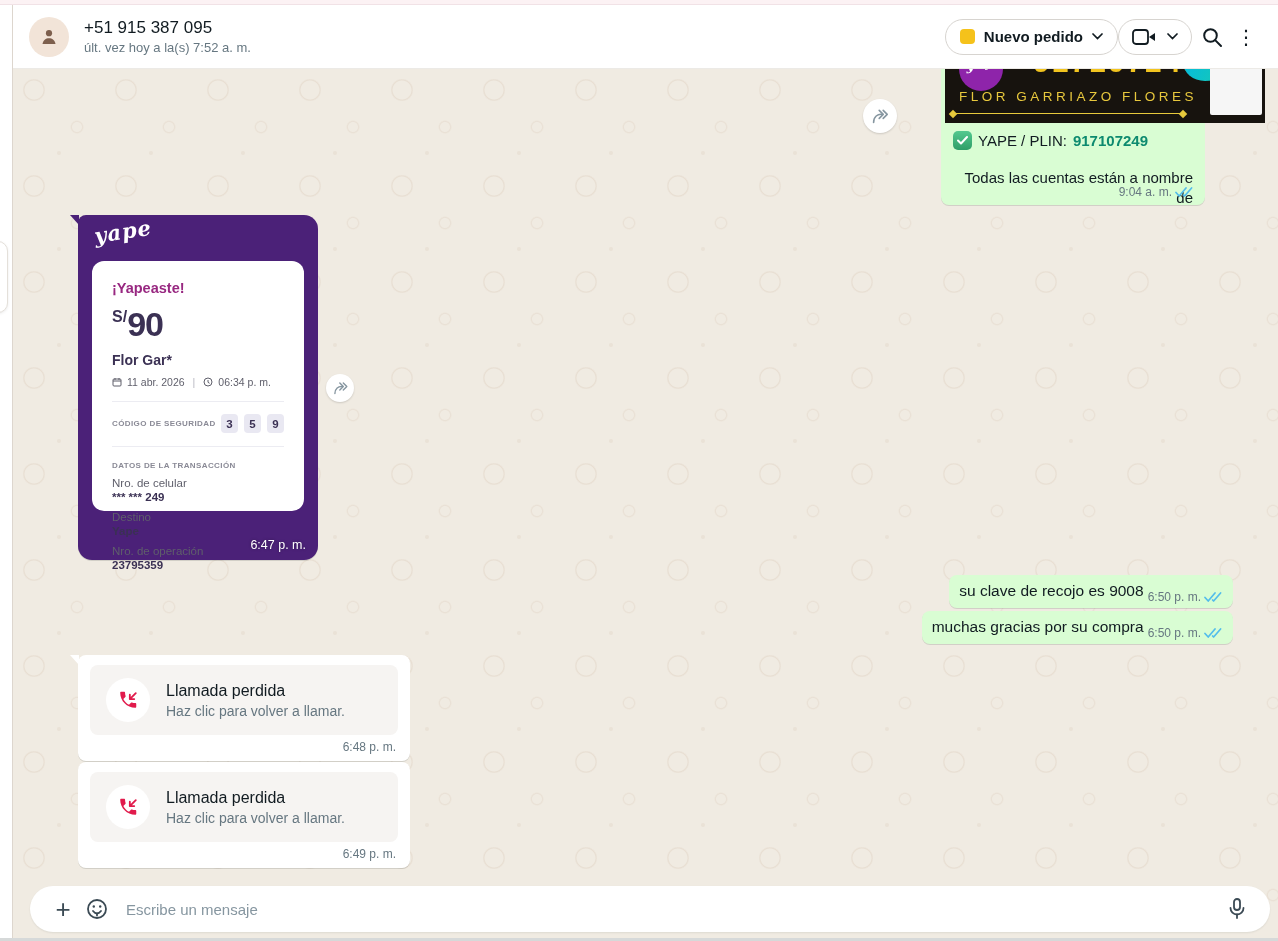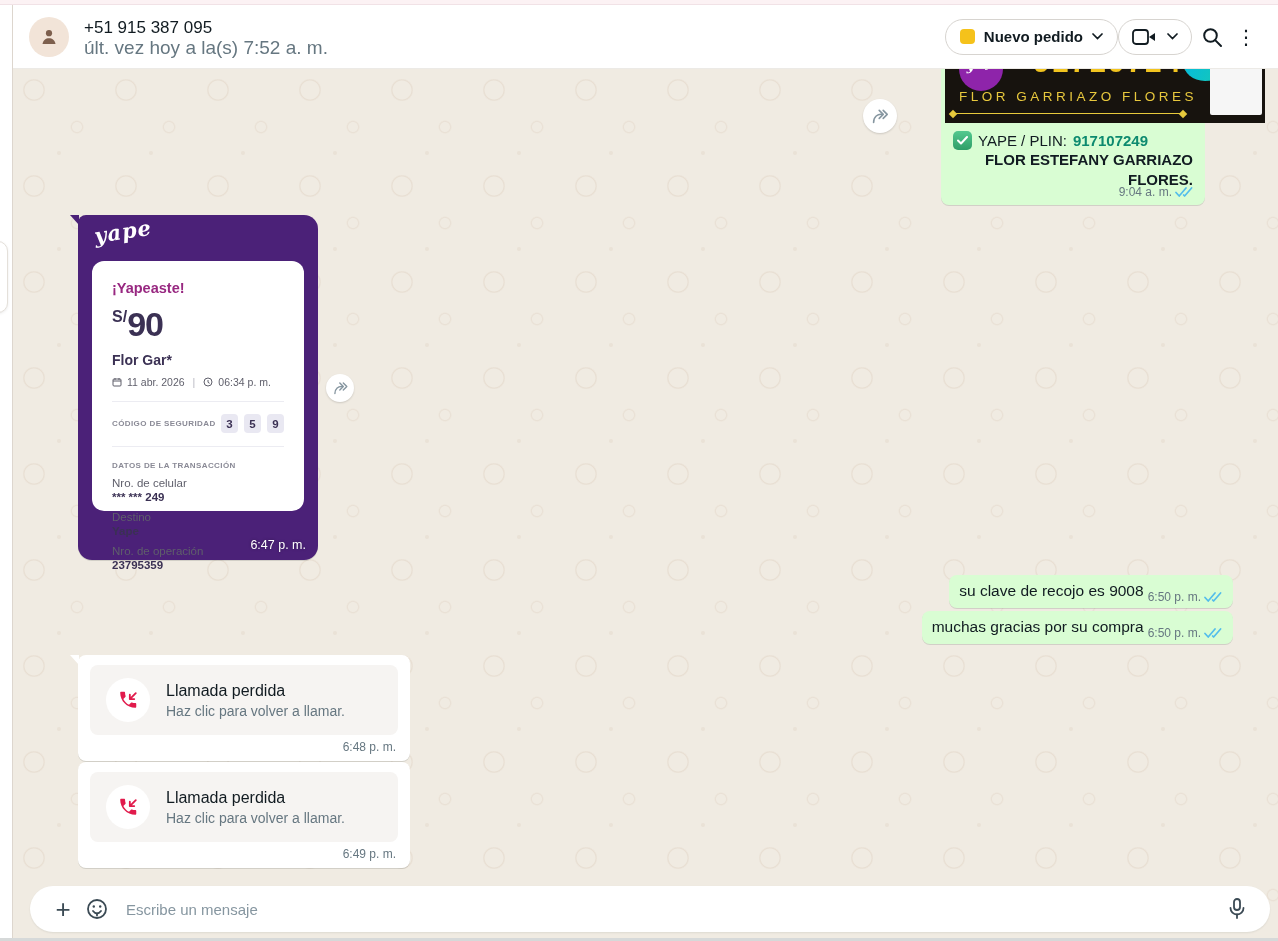--- a/index.html
+++ b/index.html
@@ -17,21 +17,21 @@
     background:#fff; border:1px solid #e4e0da; border-radius:0 10px 10px 0;
     box-shadow:0 1px 3px rgba(0,0,0,.08); }
 
   
   .header { position:absolute; left:13px; top:5px; width:1265px; height:64px; background:#fff;
     border-bottom:1px solid #eceae6; z-index:20; display:flex; align-items:center; padding:0 18px 0 16px; }
   .avatar { width:40px; height:40px; border-radius:50%; background:#f2e4d8; display:flex;
     align-items:center; justify-content:center; flex:0 0 auto; cursor:pointer; }
   .header-texts { margin-left:15px; flex:1 1 auto; min-width:0; }
   .header-title { font-size:17px; color:#111b21; font-weight:500; line-height:21px; cursor:pointer; }
-  .header-sub { font-size:19px; color:#667781; line-height:18px; margin-top:1px; }
+  .header-sub { font-size:13px; color:#667781; line-height:18px; margin-top:1px; }
   .header-actions { display:flex; align-items:center; }
   .pill-btn { display:flex; align-items:center; gap:9px; height:36px; padding:0 14px;
     border:1px solid #d7d4d0; border-radius:18px; background:#fff; cursor:pointer; }
   .label-sq { width:15px; height:15px; border-radius:4px; background:#f5c21b; }
   .pill-label { font-size:15px; font-weight:600; color:#111b21; white-space:nowrap; }
   .icon-btn { width:40px; height:40px; display:flex; align-items:center; justify-content:center;
     border-radius:50%; cursor:pointer; }
   .kebab { font-size:20px; color:#111b21; line-height:1; letter-spacing:0; }
 
   
@@ -217,21 +217,21 @@
     <div class="caption">
       <div class="cap-line1">
         <span class="check-emoji">
           <svg width="11" height="9" viewBox="0 0 11 9">
               <path d="M1 4.5L4 7.5 10 1" stroke="#fff" stroke-width="2" fill="none" stroke-linecap="round" stroke-linejoin="round"></path>
             </svg>
         </span>
         <span>YAPE / PLIN: </span>
         <span class="cap-link">917107249</span>
       </div>
-      <div class="cap-line3">FLOR ESTEFANY GARRIAZO FLORES.</div>
+      <div class="cap-line2">Todas las cuentas están a nombre de</div>
     </div>
     <div class="cap-meta">
       <span class="time-small">9:04 a. m.</span>
       <span class="ticks">
         <svg width="20" height="12" viewBox="0 0 20 12">
             <path d="M1 6.5l3.2 3.5L11 2" stroke="#53bdeb" stroke-width="1.7" fill="none" stroke-linecap="round" stroke-linejoin="round"></path>
             <path d="M8.6 9l1 1L16.6 2" stroke="#53bdeb" stroke-width="1.7" fill="none" stroke-linecap="round" stroke-linejoin="round"></path>
           </svg>
       </span>
     </div>

